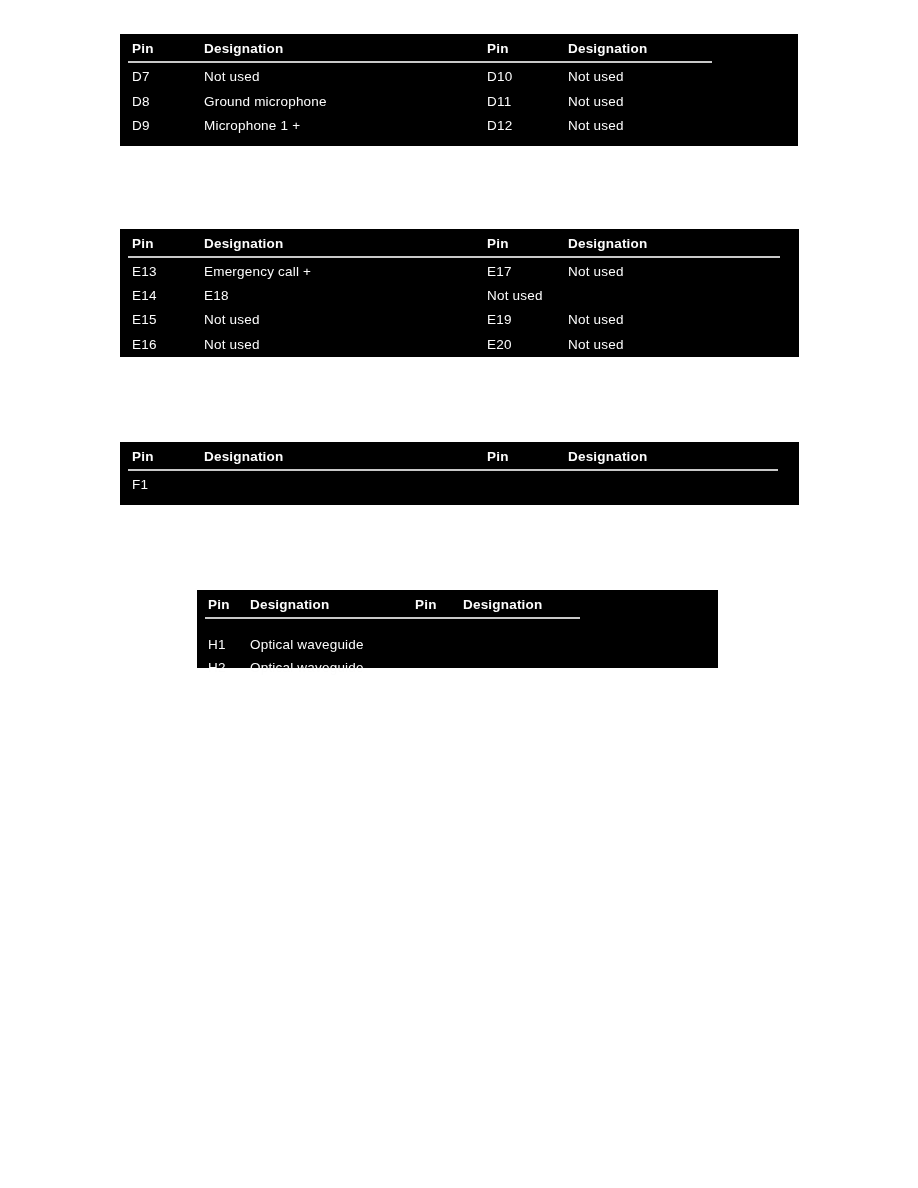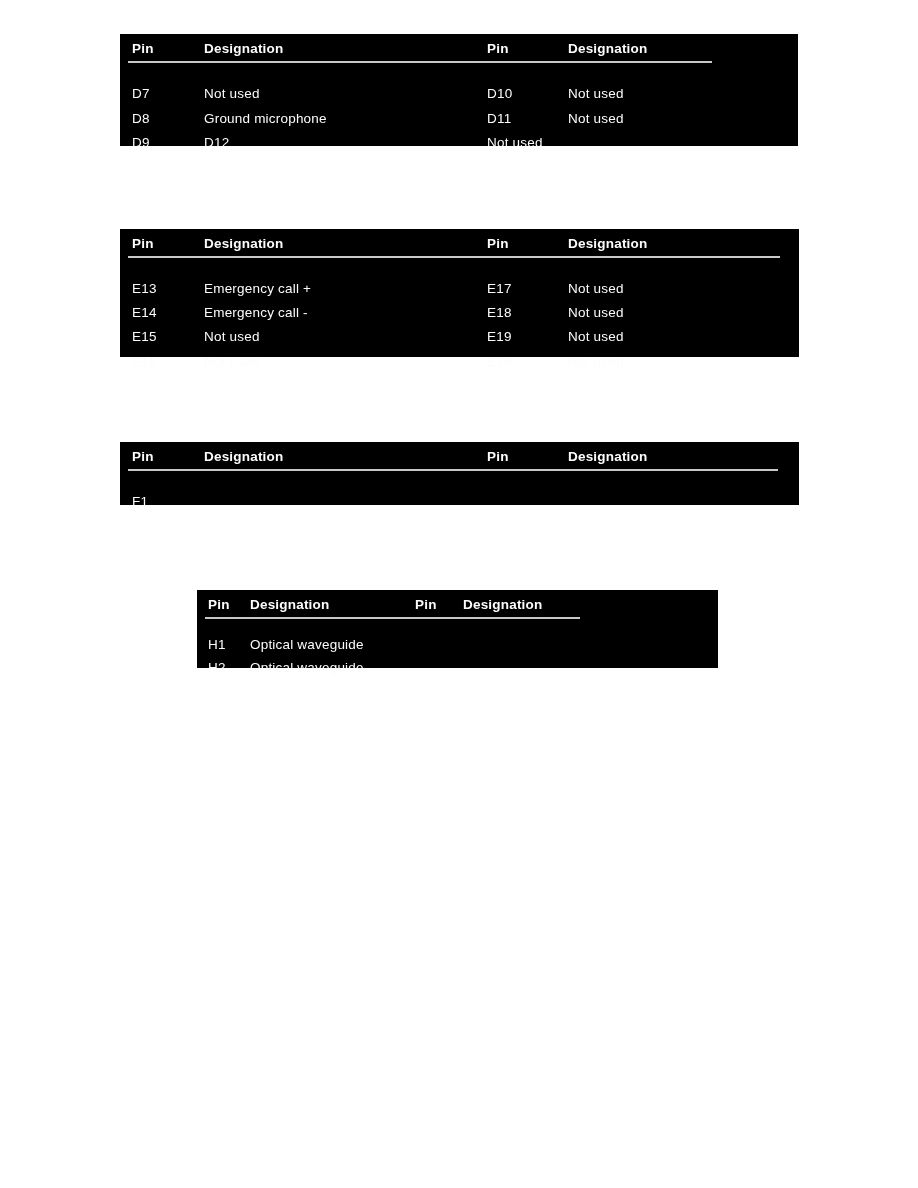--- a/index.html
+++ b/index.html
@@ -45,21 +45,21 @@
     white-space: nowrap;
   }
   .rule {
     height: 2px;
     background: #d9d9d9;
     margin-top: 5px;
     margin-left: 8px;
     opacity: 0.92;
   }
   .rows {
-    margin-top: 19px;
+    margin-top: 2px;
   }
   .t-row {
     white-space: nowrap;
   }
   
   .table-d { left: 120px; top: 34px;  width: 678px; height: 112px; }
   .table-e { left: 120px; top: 229px; width: 679px; height: 128px; }
   .table-f { left: 120px; top: 442px; width: 679px; height: 63px;  }
   .table-h { left: 197px; top: 590px; width: 521px; height: 78px;  }
 
@@ -95,20 +95,21 @@
         <span>Not used</span>
       </div>
       <div class="t-row">
         <span>D8</span>
         <span>Ground microphone</span>
         <span>D11</span>
         <span>Not used</span>
       </div>
       <div class="t-row">
         <span>D9</span>
+        <span>Microphone 1 +</span>
         <span>D12</span>
         <span>Not used</span>
       </div>
     </div>
   </section>
 
   <section class="pin-table wide table-e">
     <div class="t-head">
       <span>Pin</span>
       <span>Designation</span>
@@ -118,21 +119,20 @@
     <div class="rule"></div>
     <div class="rows">
       <div class="t-row">
         <span>E13</span>
         <span>Emergency call +</span>
         <span>E17</span>
         <span>Not used</span>
       </div>
       <div class="t-row">
         <span>E14</span>
-        <span>Emergency call -</span>
         <span>E18</span>
         <span>Not used</span>
       </div>
       <div class="t-row">
         <span>E15</span>
         <span>Not used</span>
         <span>E19</span>
         <span>Not used</span>
       </div>
       <div class="t-row">

